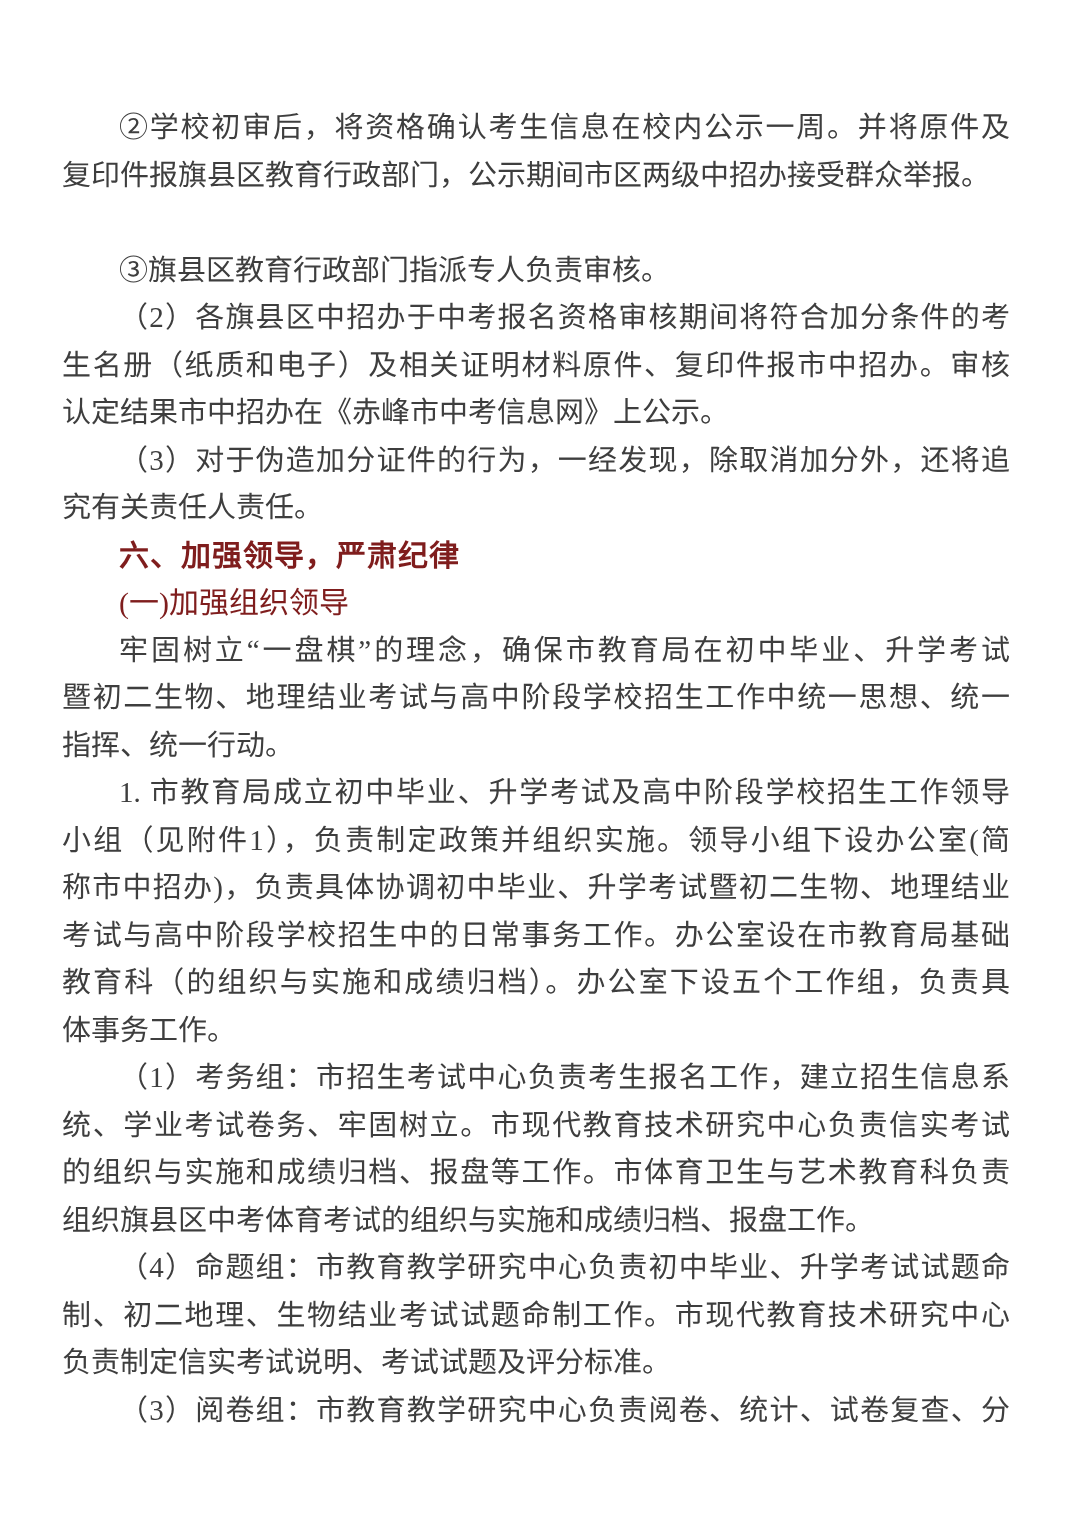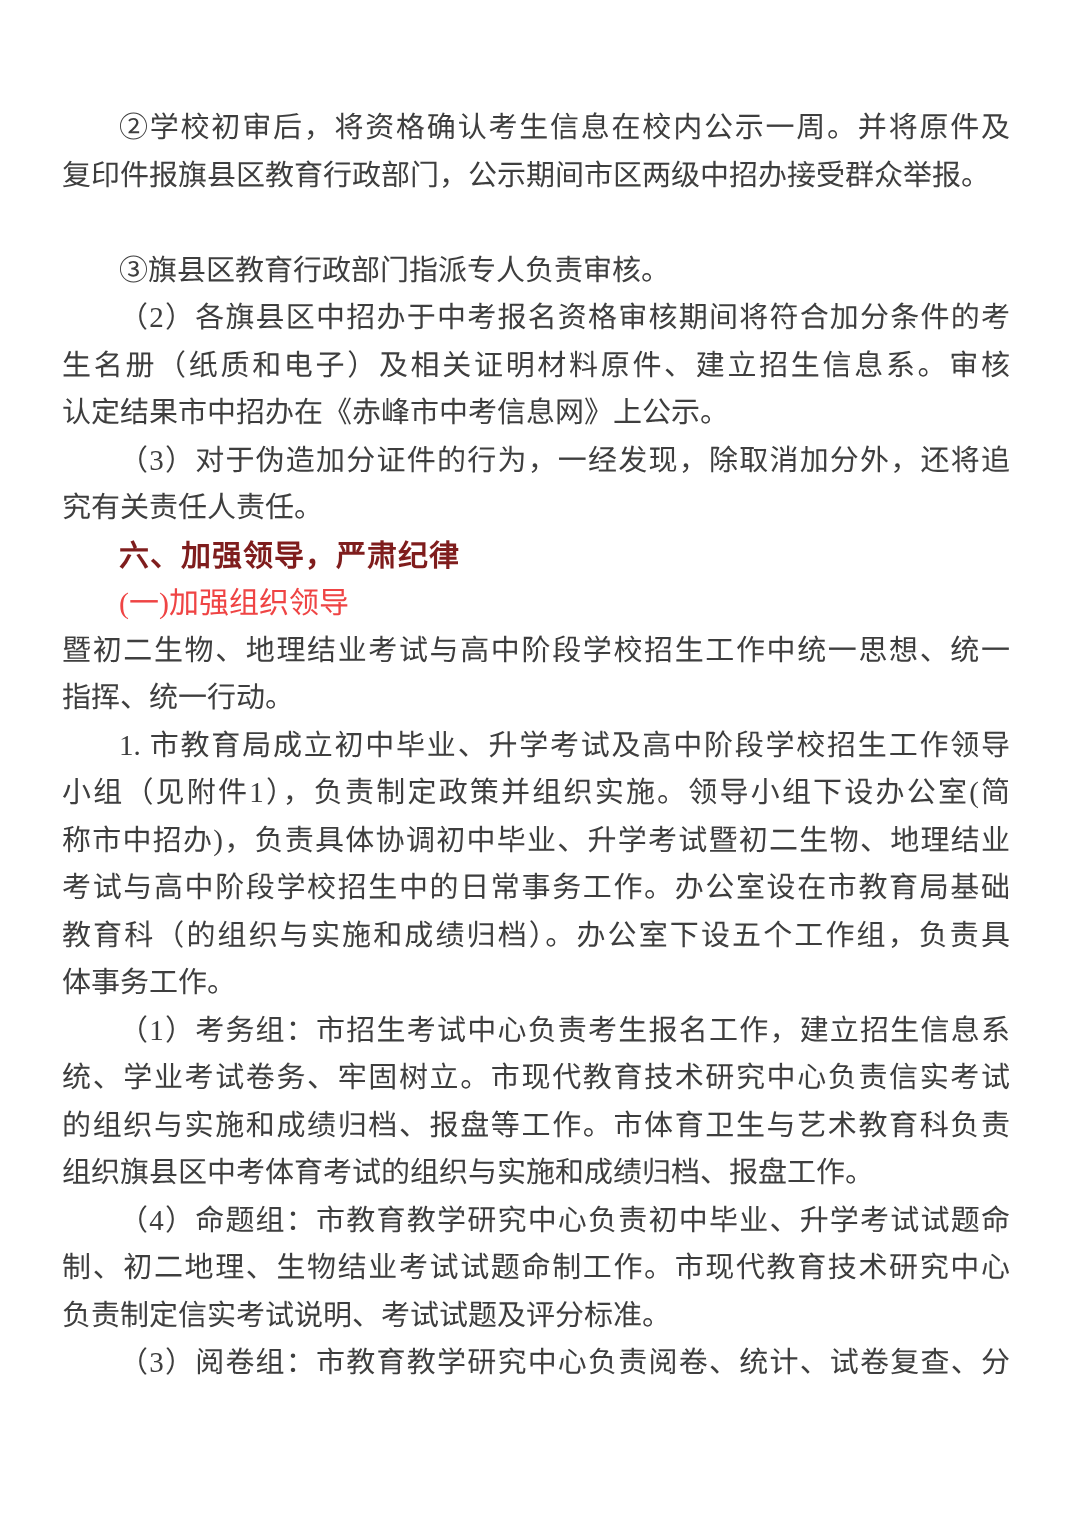--- a/index.html
+++ b/index.html
@@ -44,52 +44,53 @@
   .para.heading-bold .line {
     font-family: "Liberation Sans", "DejaVu Sans", sans-serif;
     font-weight: 700;
     font-size: 30px;
     letter-spacing: 1px;
     color: #7f1d1d;
   }
   .para.heading-kai .line {
     font-size: 30px;
     font-weight: 500;
-    color: #ef4444;
+    color: #7f1d1d;
   }
 </style>
 </head>
 <body>
 
 <div class="page">
   <div class="content">
       <div class="para body">
         <div class="line indent">②学校初审后，将资格确认考生信息在校内公示一周。并将原件及</div>
         <div class="line endline">复印件报旗县区教育行政部门，公示期间市区两级中招办接受群众举报。</div>
       </div>
       <div class="para spacer"></div>
       <div class="para body">
         <div class="line indent endline">③旗县区教育行政部门指派专人负责审核。</div>
       </div>
       <div class="para body">
         <div class="line indent">（2）各旗县区中招办于中考报名资格审核期间将符合加分条件的考</div>
-        <div class="line">生名册（纸质和电子）及相关证明材料原件、建立招生信息系。审核</div>
+        <div class="line">生名册（纸质和电子）及相关证明材料原件、复印件报市中招办。审核</div>
         <div class="line endline">认定结果市中招办在《赤峰市中考信息网》上公示。</div>
       </div>
       <div class="para body">
         <div class="line indent">（3）对于伪造加分证件的行为，一经发现，除取消加分外，还将追</div>
         <div class="line endline">究有关责任人责任。</div>
       </div>
       <div class="para heading-bold">
         <div class="line indent endline">六、加强领导，严肃纪律</div>
       </div>
       <div class="para heading-kai">
         <div class="line indent endline">(一)加强组织领导</div>
       </div>
       <div class="para body">
+        <div class="line indent">牢固树立“一盘棋”的理念，确保市教育局在初中毕业、升学考试</div>
         <div class="line">暨初二生物、地理结业考试与高中阶段学校招生工作中统一思想、统一</div>
         <div class="line endline">指挥、统一行动。</div>
       </div>
       <div class="para body">
         <div class="line indent">1. 市教育局成立初中毕业、升学考试及高中阶段学校招生工作领导</div>
         <div class="line">小组（见附件1），负责制定政策并组织实施。领导小组下设办公室(简</div>
         <div class="line">称市中招办)，负责具体协调初中毕业、升学考试暨初二生物、地理结业</div>
         <div class="line">考试与高中阶段学校招生中的日常事务工作。办公室设在市教育局基础</div>
         <div class="line">教育科（的组织与实施和成绩归档）。办公室下设五个工作组，负责具</div>
         <div class="line endline">体事务工作。</div>

